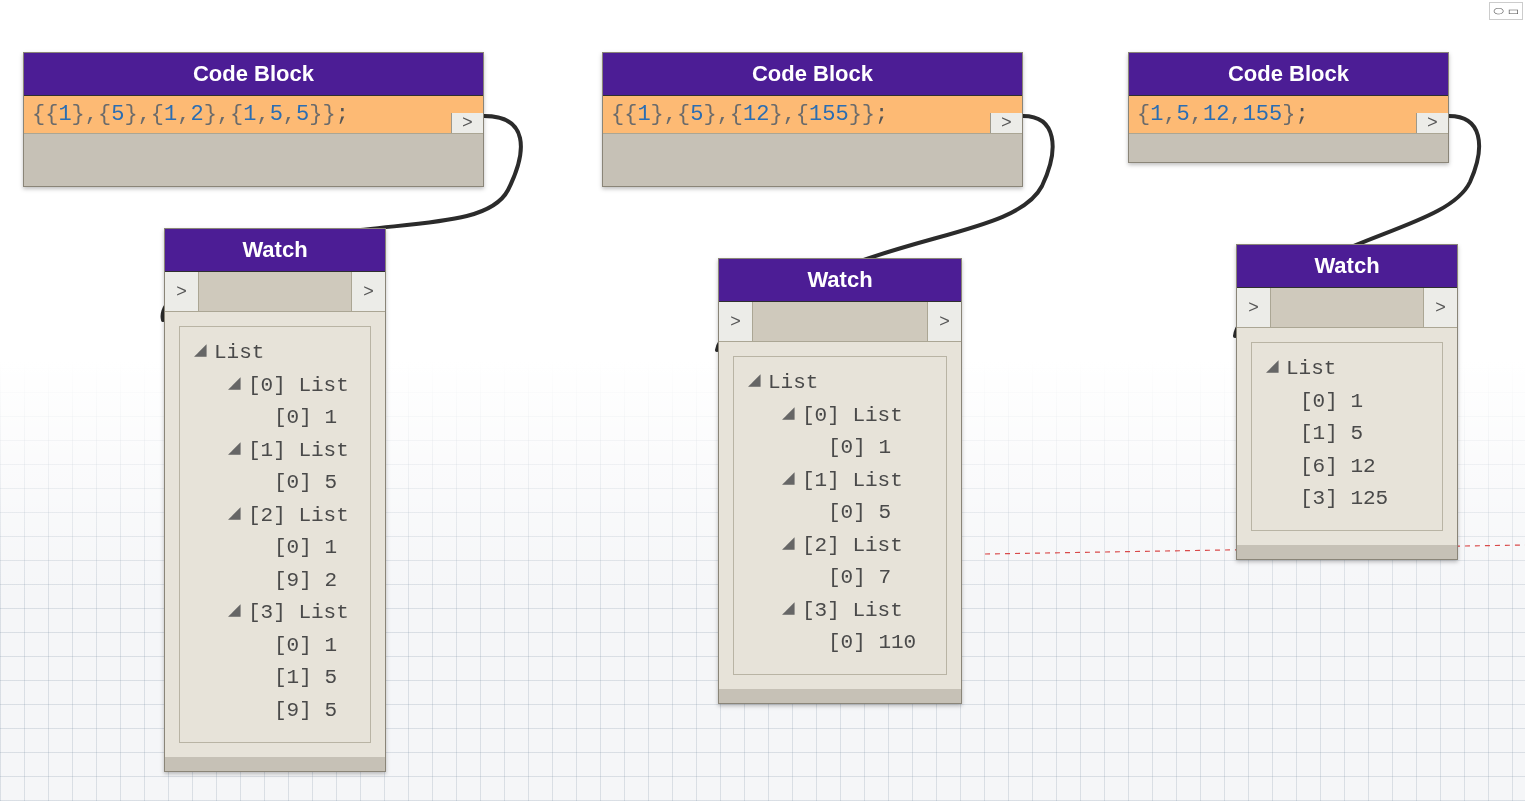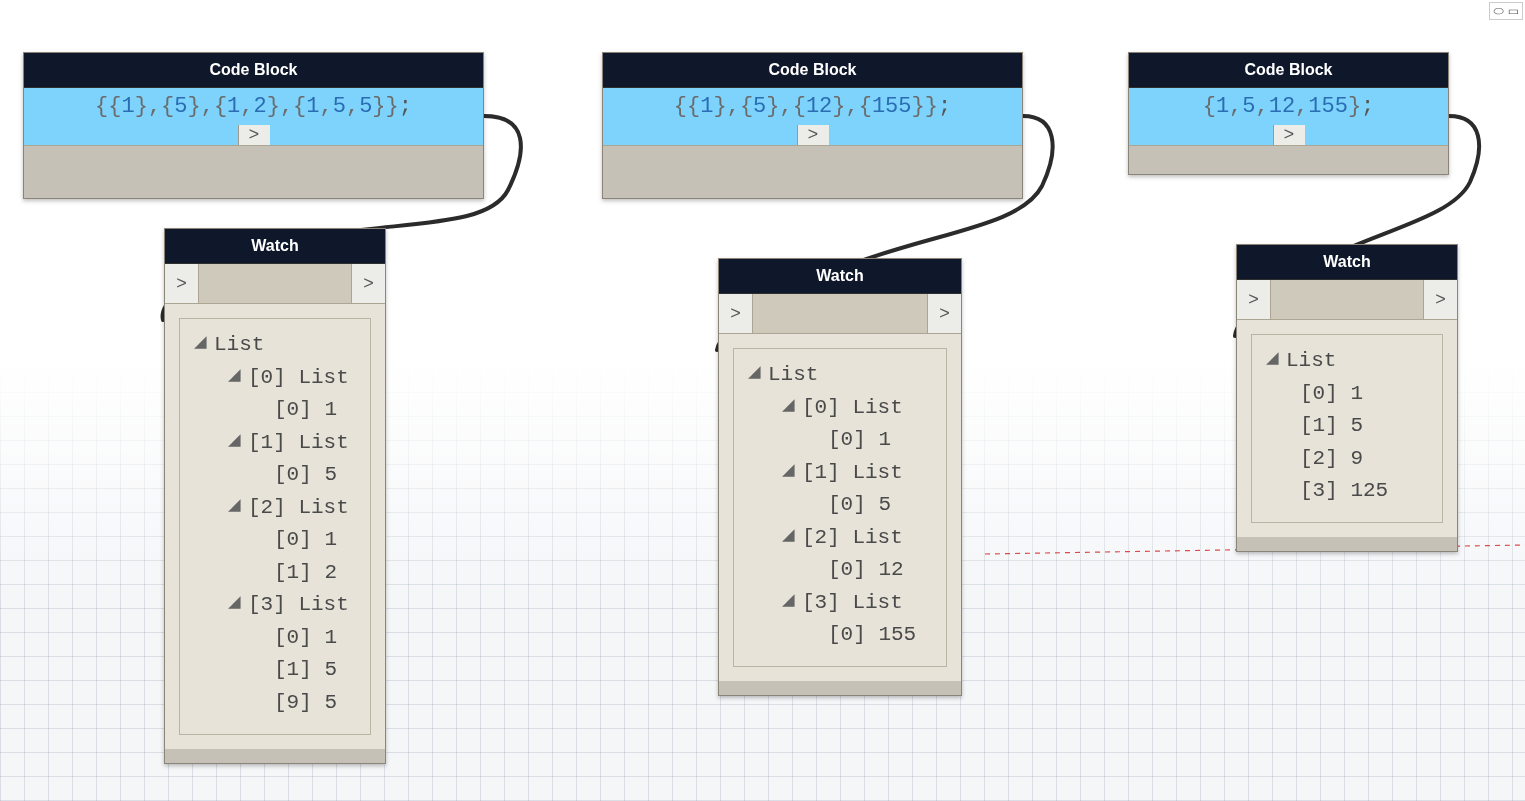--- a/index.html
+++ b/index.html
@@ -25,37 +25,36 @@
     z-index: 1;
   }
   .node {
     position: absolute;
     background: #c6c1b6;
     border: 1px solid #8a8578;
     box-shadow: 0 2px 4px rgba(0,0,0,0.25);
     z-index: 2;
   }
   .node-header {
-    background: #0f172a;
+    background: #4c1d95;
     color: #ffffff;
     text-align: center;
     font-weight: 600;
-    font-size: 16px;
+    font-size: 22px;
     padding: 8px 4px;
     border-bottom: 1px solid #2f2f2f;
   }
   .code-row {
     display: flex;
-    align-items: center;
-    background: #7dd3fc;
+    align-items: flex-end;
+    background: #fdba74;
     border-bottom: 1px solid #aba694;
     font-family: Consolas, "Courier New", monospace;
     font-size: 22px;
     white-space: nowrap;
-    flex-direction: column;
   }
   .code-text {
     flex: 1;
     padding: 6px 8px;
   }
   .code-text .br { color: #6b6b6b; }
   .code-text .num { color: #2a6db3; }
   .code-text .pun { color: #6b6b6b; }
   .code-text .sc { color: #555; }
   .port-btn {
@@ -170,21 +169,21 @@
     </div>
     <div class="watch-body">
       <div class="tree">
           <div class="lvl0"><span class="tw">◢</span>List</div>
           <div class="lvl1"><span class="tw">◢</span>[0] List</div>
           <div class="lvl2">[0] 1</div>
           <div class="lvl1"><span class="tw">◢</span>[1] List</div>
           <div class="lvl2">[0] 5</div>
           <div class="lvl1"><span class="tw">◢</span>[2] List</div>
           <div class="lvl2">[0] 1</div>
-          <div class="lvl2">[1] 2</div>
+          <div class="lvl2">[9] 2</div>
           <div class="lvl1"><span class="tw">◢</span>[3] List</div>
           <div class="lvl2">[0] 1</div>
           <div class="lvl2">[1] 5</div>
           <div class="lvl2">[9] 5</div>
         </div>
     </div>
     <div class="watch-foot"></div>
   </div>
 
   <div id="w2" class="node" style="left: 718px; top: 258px; width: 244px;">
@@ -195,40 +194,40 @@
       <div class="port-r">&gt;</div>
     </div>
     <div class="watch-body">
       <div class="tree">
           <div class="lvl0"><span class="tw">◢</span>List</div>
           <div class="lvl1"><span class="tw">◢</span>[0] List</div>
           <div class="lvl2">[0] 1</div>
           <div class="lvl1"><span class="tw">◢</span>[1] List</div>
           <div class="lvl2">[0] 5</div>
           <div class="lvl1"><span class="tw">◢</span>[2] List</div>
-          <div class="lvl2">[0] 12</div>
+          <div class="lvl2">[0] 7</div>
           <div class="lvl1"><span class="tw">◢</span>[3] List</div>
-          <div class="lvl2">[0] 155</div>
+          <div class="lvl2">[0] 110</div>
         </div>
     </div>
     <div class="watch-foot"></div>
   </div>
 
   <div id="w3" class="node" style="left: 1236px; top: 244px; width: 222px;">
     <div class="node-header">Watch</div>
     <div class="watch-ports">
       <div class="port-l">&gt;</div>
       <div class="spacer"></div>
       <div class="port-r">&gt;</div>
     </div>
     <div class="watch-body">
       <div class="tree">
           <div class="lvl0"><span class="tw">◢</span>List</div>
           <div class="lvl1">[0] 1</div>
           <div class="lvl1">[1] 5</div>
-          <div class="lvl1">[2] 9</div>
+          <div class="lvl1">[6] 12</div>
           <div class="lvl1">[3] 125</div>
         </div>
     </div>
     <div class="watch-foot"></div>
   </div>
 
 </div>
 
 </body></html>

